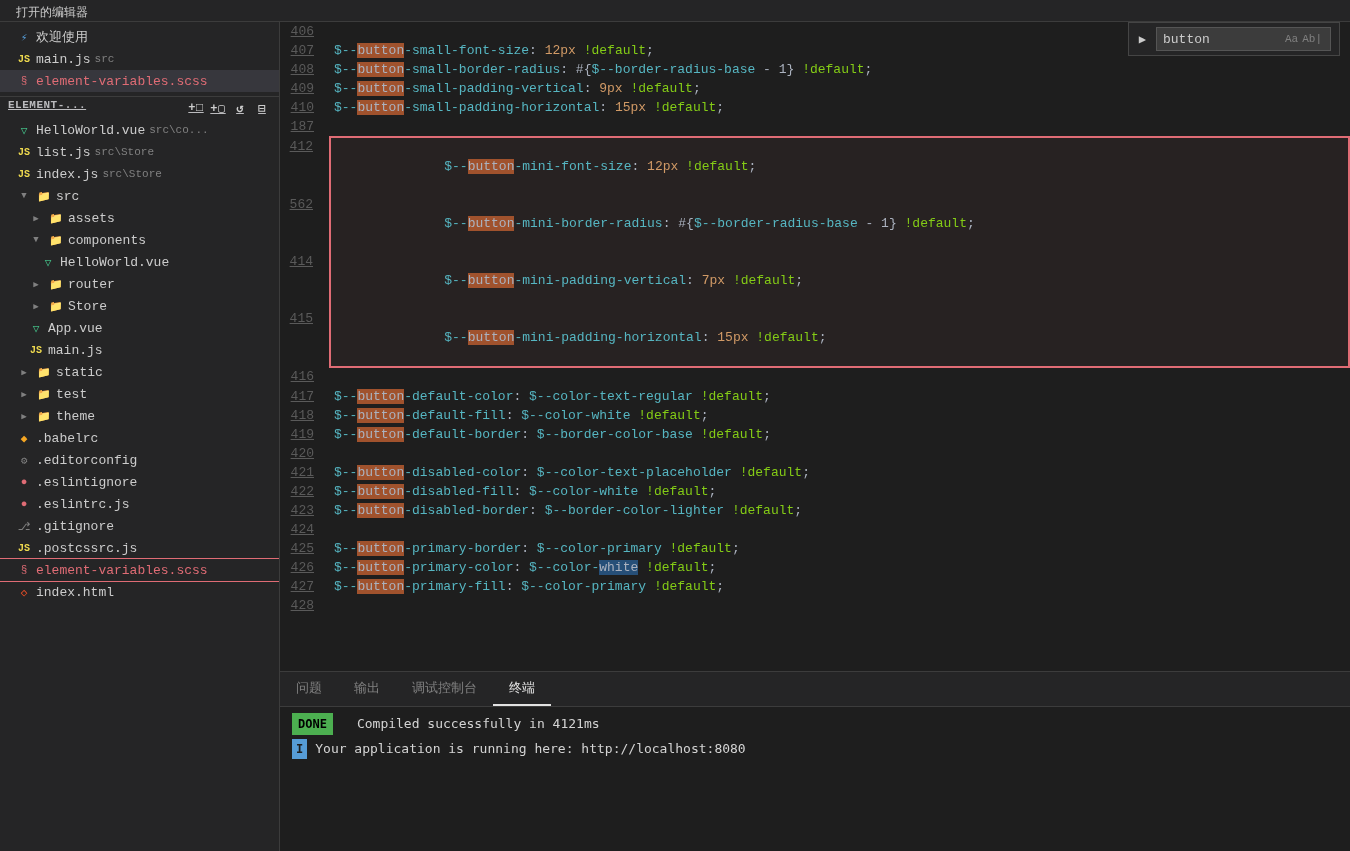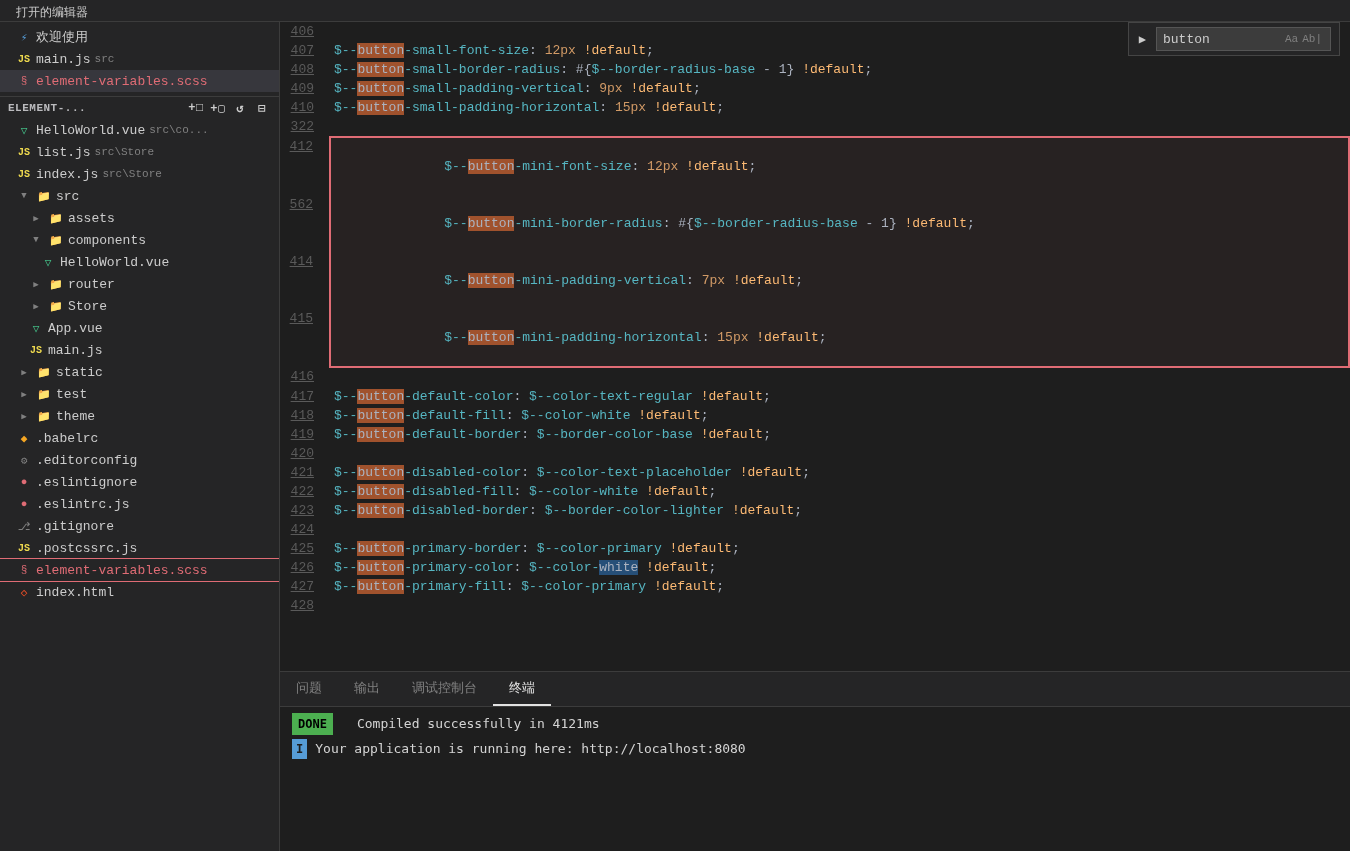--- a/index.html
+++ b/index.html
@@ -83,28 +83,29 @@
       font-size: 13px;
       color: #cccccc;
       overflow: hidden;
       text-overflow: ellipsis;
     }
     .sidebar-label.dim { color: #808080; font-size: 11px; }
     .sidebar-label.scss-file { color: #e06c75; }
 
     .sidebar-section-header {
       display: flex;
-      align-items: center;
+      align-items: flex-start;
       padding: 2px 8px;
       height: 22px;
       font-size: 11px;
       color: #bbbbbe;
       font-weight: bold;
       letter-spacing: 0.5px;
       text-transform: uppercase;
+      text-decoration: underline;
     }
 
     .sidebar-tree {
       flex: 1;
       overflow-y: auto;
       overflow-x: hidden;
     }
 
     .indent-1 { padding-left: 16px; }
     .indent-2 { padding-left: 28px; }
@@ -209,21 +210,21 @@
       white-space: pre;
       font-size: 13px;
     }
 
     .line-row { height: 19px; }
 
     
     .c-var { color: #56b6c2; }       
     .c-punct { color: #abb2bf; }     
     .c-val { color: #d19a66; }   
-    .c-default { color: #fdba74; }
+    .c-default { color: #84cc16; }
 
     .highlight-word {
       background: #a0522d;
       color: #abb2bf;
     }
     .highlight-white {
       background: #264f78;
       color: #abb2bf;
     }
 
@@ -495,21 +496,21 @@
             <td class="line-num">409</td>
             <td class="line-code"><span class="c-var">$--<span class="highlight-word">button</span>-small-padding-vertical</span><span class="c-punct">: </span><span class="c-val">9px</span> <span class="c-default">!default</span><span class="c-punct">;</span></td>
           </tr>
 
           <tr class="line-row">
             <td class="line-num">410</td>
             <td class="line-code"><span class="c-var">$--<span class="highlight-word">button</span>-small-padding-horizontal</span><span class="c-punct">: </span><span class="c-val">15px</span> <span class="c-default">!default</span><span class="c-punct">;</span></td>
           </tr>
 
           <tr class="line-row">
-            <td class="line-num">322</td>
+            <td class="line-num">187</td>
             <td class="line-code"> </td>
           </tr>
 
           <tr class="line-row">
             <td class="line-num">412</td>
             <td class="line-code" style="border: 2px solid #e06c75; border-bottom: none; background: rgba(224,108,117,0.05);">
               <span class="c-var">$--<span class="highlight-word">button</span>-mini-font-size</span><span class="c-punct">: </span><span class="c-val">12px</span> <span class="c-default">!default</span><span class="c-punct">;</span>
             </td>
           </tr>
           <tr class="line-row">

